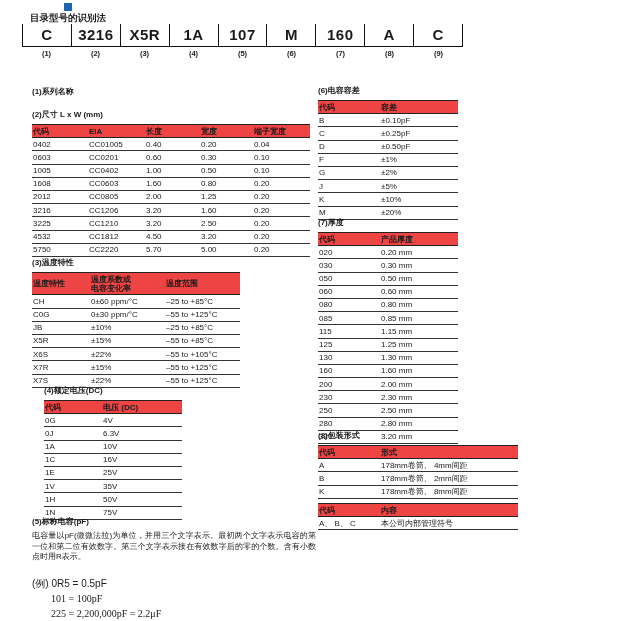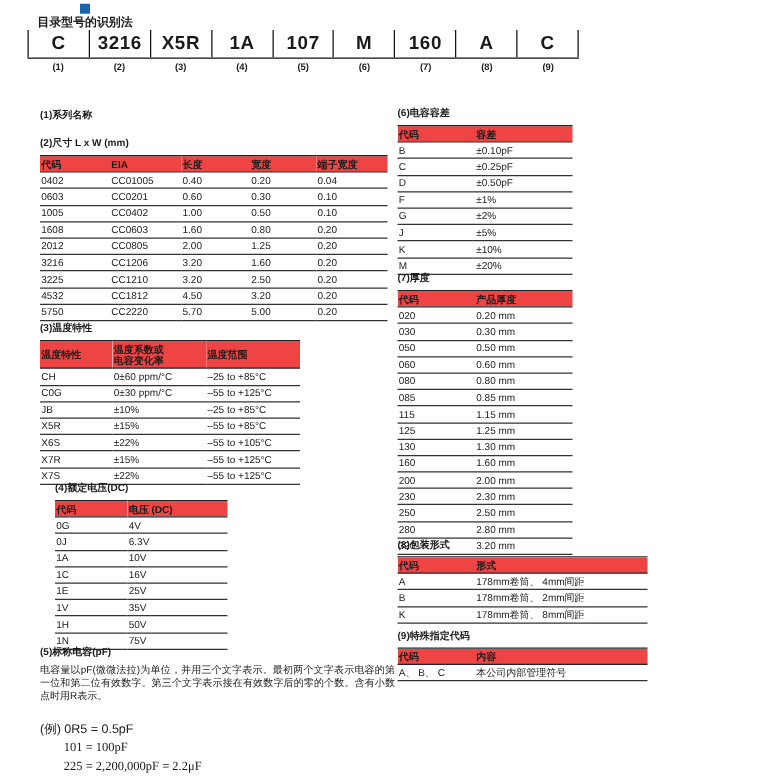--- a/index.html
+++ b/index.html
@@ -409,21 +409,20 @@
           </tr>
           <tr>
             <td>K</td>
             <td>178mm卷筒、 8mm间距</td>
           </tr>
         </tbody>
     </table>
   </div>
 
   <div class="section" style="top:503px; left:318px;">
-    <div class="sec-heading">(9)特殊指定代码</div>
     <table class="t89">
       <thead>
           <tr>
             <th>代码</th>
             <th>内容</th>
           </tr>
         </thead>
       <tbody>
           <tr>
             <td>A、 B、 C</td>

